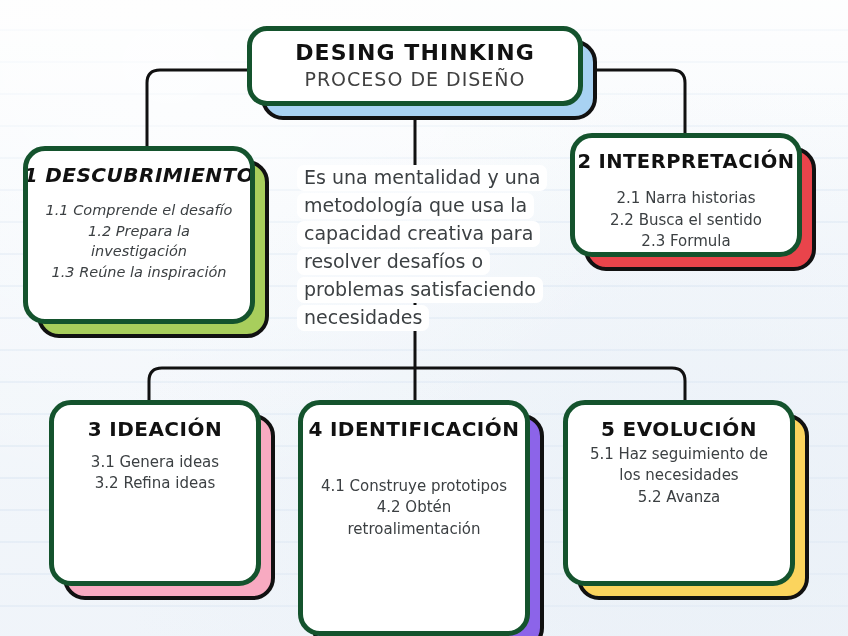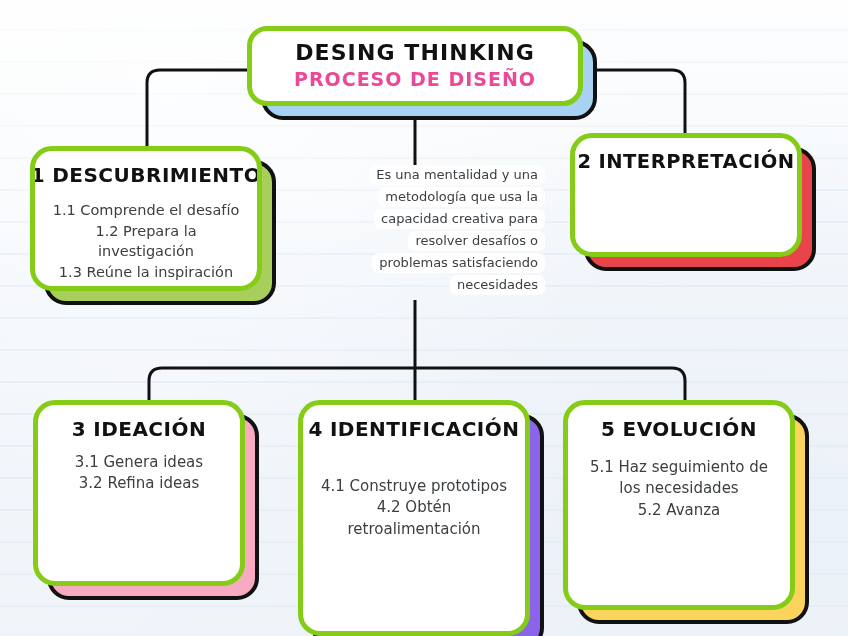--- a/index.html
+++ b/index.html
@@ -65,21 +65,21 @@
     right: -14px;
     bottom: -14px;
     border: 4px solid #111111;
     border-radius: 22px;
     z-index: 1;
   }
   .card-face {
     position: absolute;
     inset: 0;
     background: #ffffff;
-    border: 5px solid #84cc16;
+    border: 5px solid #14532d;
     border-radius: 22px;
     z-index: 2;
     display: flex;
     flex-direction: column;
     align-items: center;
     padding: 14px 12px 10px 12px;
     overflow: hidden;
   }
 
   .card-title {
@@ -118,67 +118,67 @@
     border-radius: 20px;
   }
   #root-card .root-line-1 {
     font-weight: bold;
     font-size: 22px;
     letter-spacing: 1.1px;
     color: #111111;
     line-height: 1.25;
   }
   #root-card .root-line-2 {
-    font-weight: bold;
+    font-weight: normal;
     font-size: 19px;
     letter-spacing: 1px;
-    color: #ec4899;
+    color: #404040;
     line-height: 1.35;
   }
 
   
   #center-description {
     position: absolute;
     left: 297px;
     top: 165px;
     width: 248px;
     z-index: 5;
-    text-align: right;
-    font-family: "DejaVu Sans", sans-serif;
-    font-size: 13px;
+    text-align: left;
+    font-family: "DejaVu Sans", sans-serif;
+    font-size: 19px;
     line-height: 1.0;
     color: #3c4043;
   }
   #center-description span {
     display: inline-block;
     background: #ffffff;
     padding: 3px 7px 4px 7px;
     border-radius: 7px;
     margin: 0 0 2px 0;
     white-space: nowrap;
   }
 
   
-  #card-1 { left: 30px;  top: 146px; width: 232px; height: 145px; }
+  #card-1 { left: 23px;  top: 146px; width: 232px; height: 178px; font-style: italic; }
   #card-2 { left: 570px; top: 133px; width: 232px; height: 124px; }
-  #card-3 { left: 33px;  top: 400px; width: 212px; height: 186px; }
+  #card-3 { left: 49px;  top: 400px; width: 212px; height: 186px; }
   #card-4 { left: 298px; top: 400px; width: 232px; height: 236px; }
-  #card-5 { left: 563px; top: 400px; width: 232px; height: 210px; }
+  #card-5 { left: 563px; top: 400px; width: 232px; height: 186px; }
 
   #card-1 .card-shadow { background: #a8ce5c; }
   #card-2 .card-shadow { background: #e9444b; }
   #card-3 .card-shadow { background: #f8aac1; }
   #card-4 .card-shadow { background: #8c64e9; }
   #card-5 .card-shadow { background: #fbd45d; }
 
   #card-1 .card-body { margin-top: 14px; font-size: 14.5px; }
   #card-2 .card-body { margin-top: 16px; font-size: 15px; }
   #card-3 .card-body { font-size: 15px; }
   #card-4 .card-body { margin-top: 36px; font-size: 15px; }
-  #card-5 .card-body { margin-top: 17px;  font-size: 15px; }
+  #card-5 .card-body { margin-top: 4px;  font-size: 15px; }
 
   #card-1 .card-title { font-size: 20px; }
   #card-2 .card-title { font-size: 19.5px; }
   #card-3 .card-title { font-size: 20px; }
   #card-4 .card-title { font-size: 20px; }
   #card-5 .card-title { font-size: 20px; }
 </style>
 </head>
 <body>
 
@@ -234,20 +234,26 @@
     </div>
   </div>
 </div>
 
 <div class="card" id="card-2">
   <div class="card-shadow" style="background: rgb(233, 68, 75);"></div>
   <div class="card-face">
     <div class="card-title">
       <span class="num">2</span><span>INTERPRETACIÓN</span>
     </div>
+    <div class="card-body">
+      <div>2.1 Narra historias</div>
+      <div>2.2 Busca el sentido</div>
+      <div>2.3 Formula</div>
+      <div>oportunidades</div>
+    </div>
   </div>
 </div>
 
 <div class="card" id="card-3">
   <div class="card-shadow" style="background: rgb(248, 170, 193);"></div>
   <div class="card-face">
     <div class="card-title">
       <span class="num">3</span><span>IDEACIÓN</span>
     </div>
     <div class="card-body">

